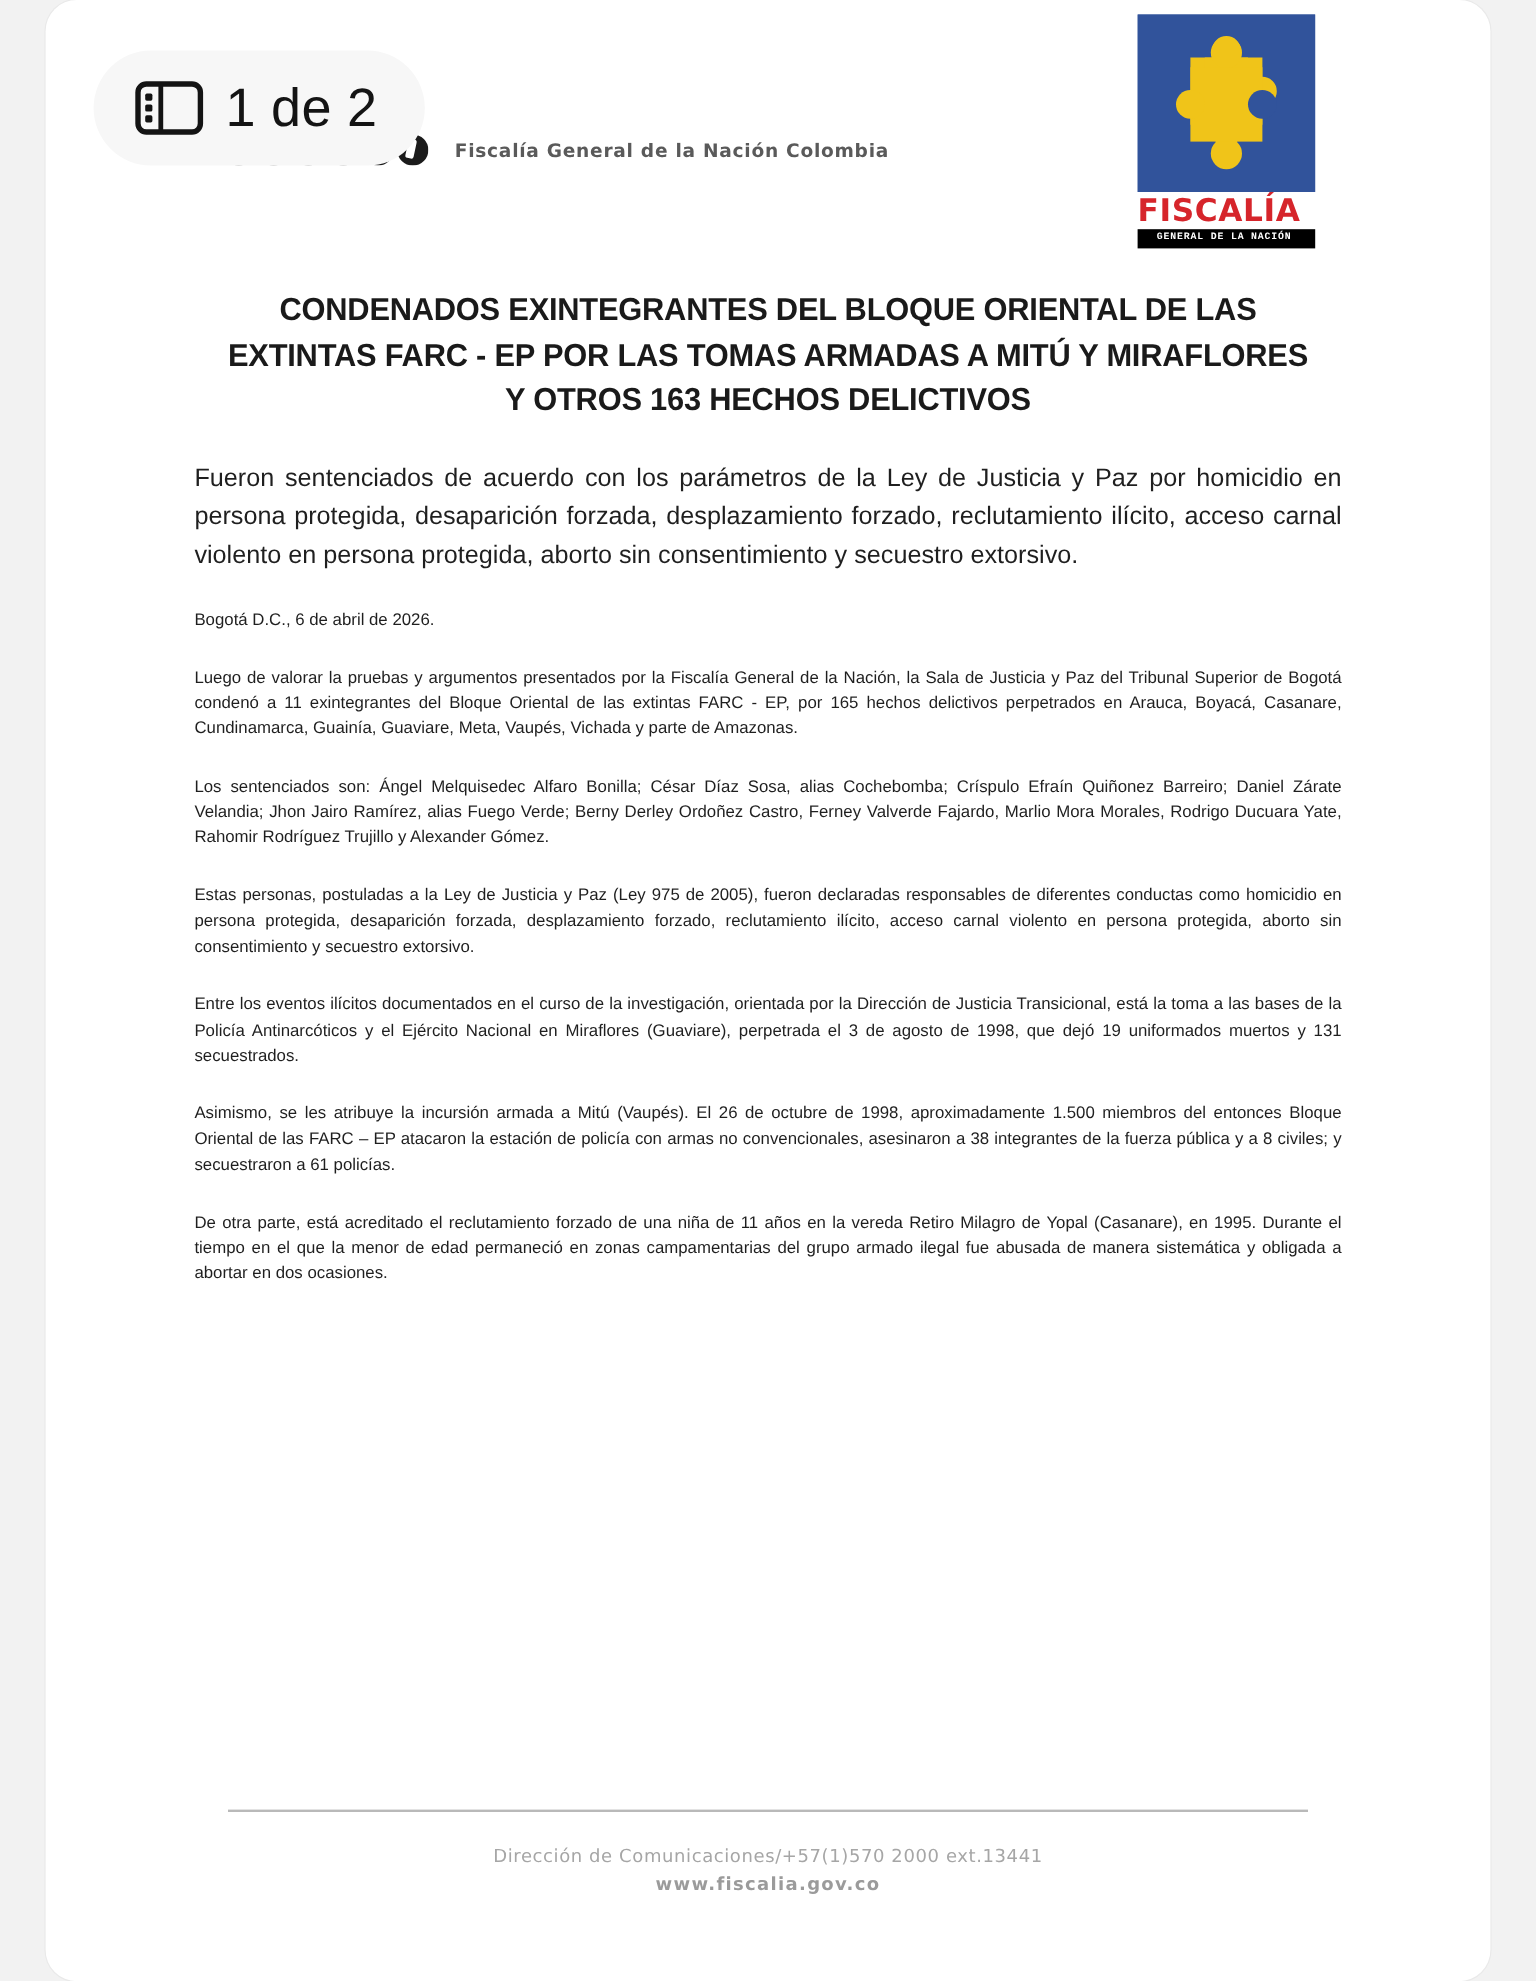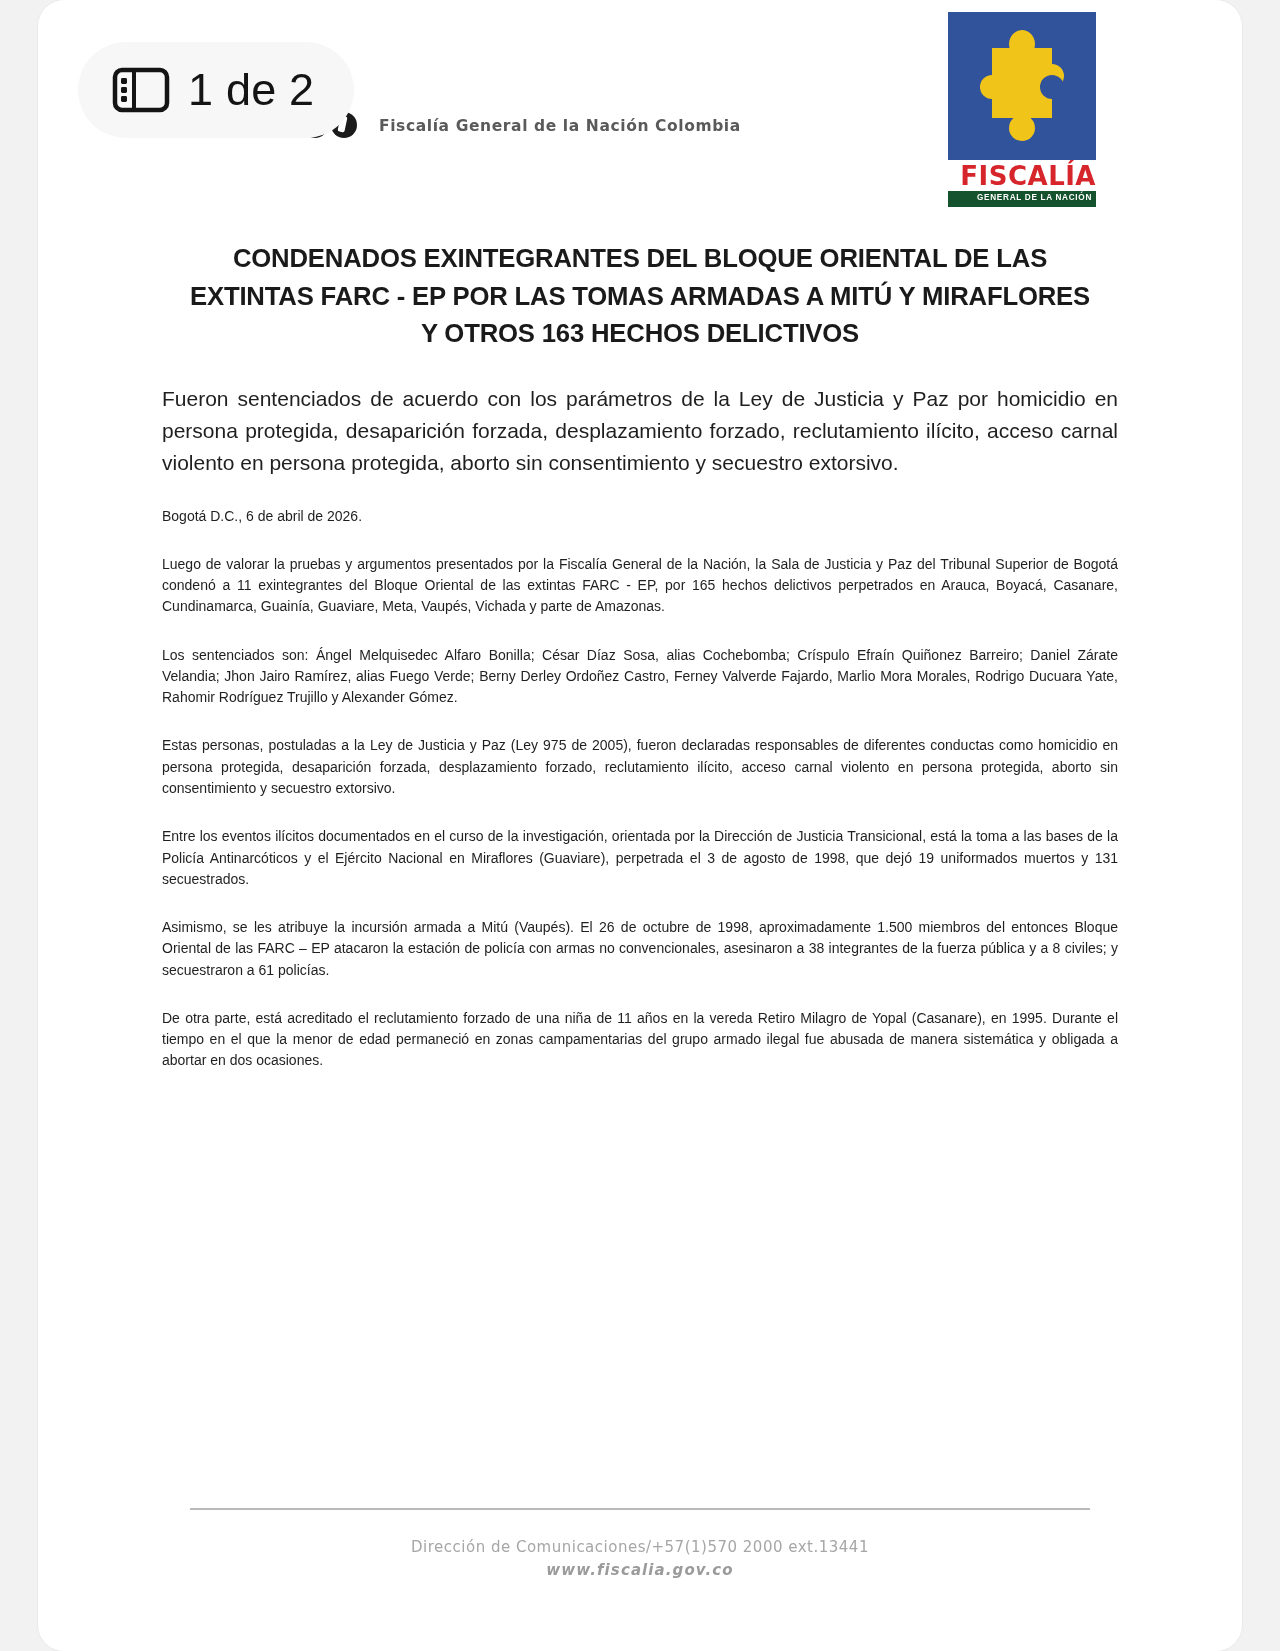--- a/index.html
+++ b/index.html
@@ -82,47 +82,47 @@
     white-space: nowrap;
     padding-bottom: 3px;
   }
 
   
   .emblem {
     position: absolute;
     right: 22px;
     top: 12px;
     width: 148px;
-    text-align: right;
+    text-align: left;
   }
   .emblem-square {
     width: 148px;
     height: 148px;
     background: #31539b;
     display: block;
   }
   .emblem-square svg { display: block; }
   .emblem-name {
     font-family: "DejaVu Sans", sans-serif;
     font-size: 26px;
     font-weight: 700;
     letter-spacing: 0.5px;
     color: #d6252b;
     line-height: 1.05;
     margin-top: 3px;
   }
   .emblem-sub {
-    background: #14532d;
+    background: #000000;
     color: #ffffff;
-    font-family: Liberation Sans, sans-serif;
+    font-family: Liberation Mono, monospace;
     font-size: 8.2px;
     font-weight: 700;
     letter-spacing: 0.7px;
     line-height: 1.5;
-    padding: 1px 4px 2px;
+    padding: 1px 16px 2px;
     margin-top: 1px;
   }
 
   
   .doc-title {
     margin: 18px 0 0;
     padding: 0 4px;
     text-align: center;
     font-family: "Liberation Sans", sans-serif;
     font-weight: 700;
@@ -168,21 +168,20 @@
     font-family: "DejaVu Sans", sans-serif;
     font-size: 15px;
     letter-spacing: 0.5px;
     color: #a6a6a6;
     line-height: 1.5;
   }
   .footer-line.bold {
     font-weight: 700;
     letter-spacing: 1.1px;
     color: #9b9b9b;
-    font-style: italic;
   }
 
   
   .page-badge {
     position: absolute;
     left: 78px;
     top: 42px;
     display: flex;
     align-items: center;
     gap: 18px;

